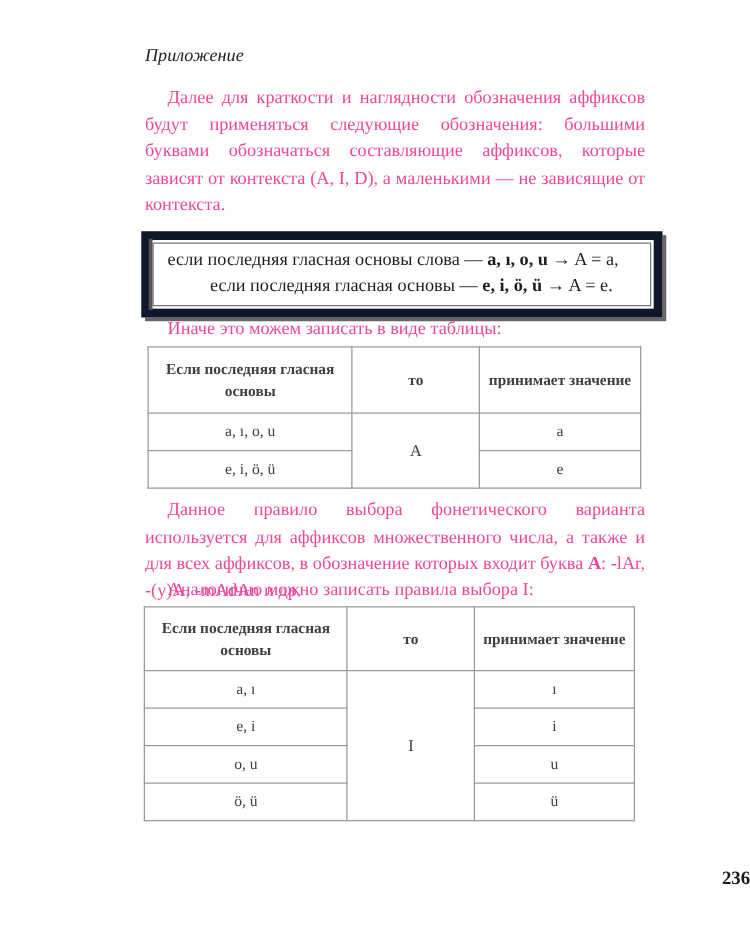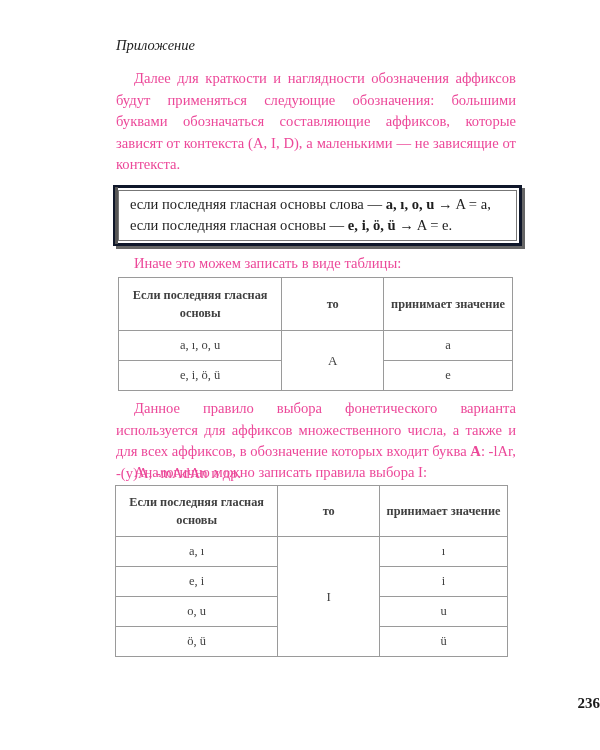--- a/index.html
+++ b/index.html
@@ -43,41 +43,41 @@
     .p3 { top: 253px; }
     .p4 { top: 398px; }
     .p5 { top: 462px; }
 
     .rule-box {
       position: absolute;
       left: 113px;
       top: 185px;
       width: 403px;
       height: 55px;
-      border: 3px solid #0f172a;
+      border: 7px solid #0f172a;
       box-shadow: 3px 3px 0 #666, inset 0 0 0 2px #fff, inset 0 0 0 3px #777;
       background: #fff;
     }
     .rule-box::before {
       content: "";
       position: absolute;
       left: -1px; top: -1px;
       width: 3px; height: calc(100% + 2px);
       background: #555;
     }
     .rule-line {
       position: absolute;
       left: 14px;
       font-size: 14.6px;
       line-height: 20px;
       white-space: nowrap;
       color: #1e1e1e;
     }
     .rl1 { top: 6px; }
-    .rl2 { top: 27px; }
+    .rl2 { top: 27px; margin-left: 34px; }
 
     table.rtable {
       position: absolute;
       border-collapse: collapse;
       font-size: 12.5px;
       color: #404040;
     }
     table.rtable td {
       border: 1px solid #9a9a9a;
       text-align: center;

